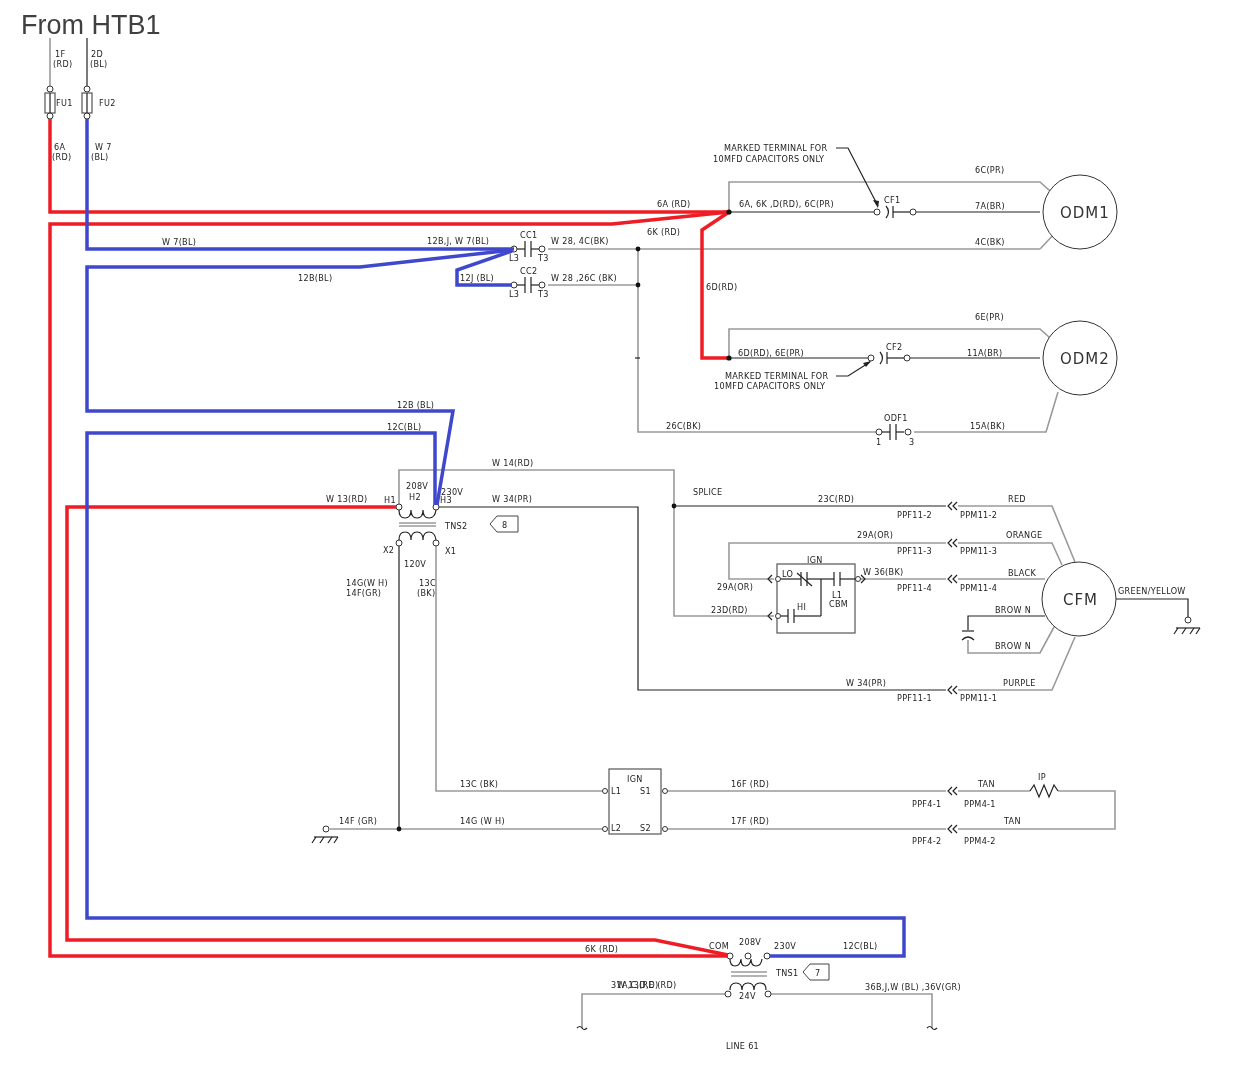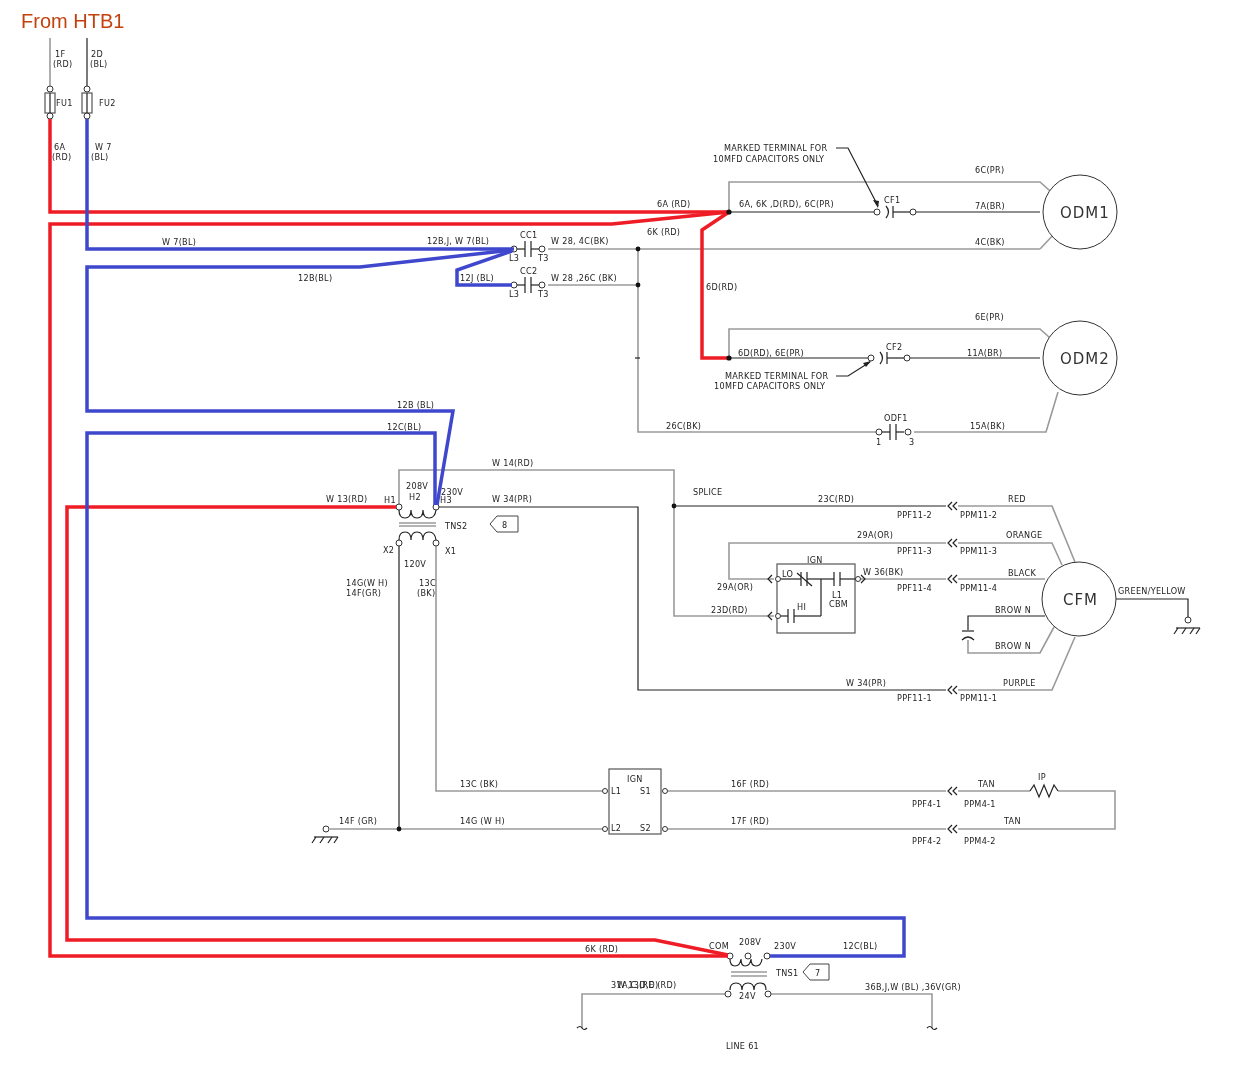--- a/index.html
+++ b/index.html
@@ -1,17 +1,17 @@
 <!DOCTYPE html>
 <html><head>
 <meta charset="utf-8">
 <style>
   html,body{margin:0;padding:0;background:#ffffff;}
   body{width:1241px;height:1067px;overflow:hidden;position:relative;}
-  #title{position:absolute;left:21px;top:10px;font-family:"Liberation Sans",sans-serif;font-size:20px;color:#c2410c;}
+  #title{position:absolute;left:21px;top:10px;font-family:"Liberation Sans",sans-serif;font-size:27px;color:#404040;}
   svg{position:absolute;left:0;top:0;}
   .t{font-family:"DejaVu Sans Condensed","DejaVu Sans",sans-serif;font-size:9px;fill:#222;letter-spacing:0.3px;}
   .tb{font-family:"DejaVu Sans","Liberation Sans",sans-serif;font-size:15px;fill:#333;letter-spacing:1px;}
   .gw{stroke:#9a9a9a;stroke-width:1.6;fill:none;}
   .bw{stroke:#222;stroke-width:1.2;fill:none;}
   .red{stroke:#ee1c25;stroke-width:3.5;fill:none;stroke-linejoin:miter;}
   .blue{stroke:#3f48cc;stroke-width:3.5;fill:none;stroke-linejoin:miter;}
   .term{fill:#fff;stroke:#333;stroke-width:1;}
   .dot{fill:#111;}
   .box{fill:#fff;stroke:#555;stroke-width:1.2;}

